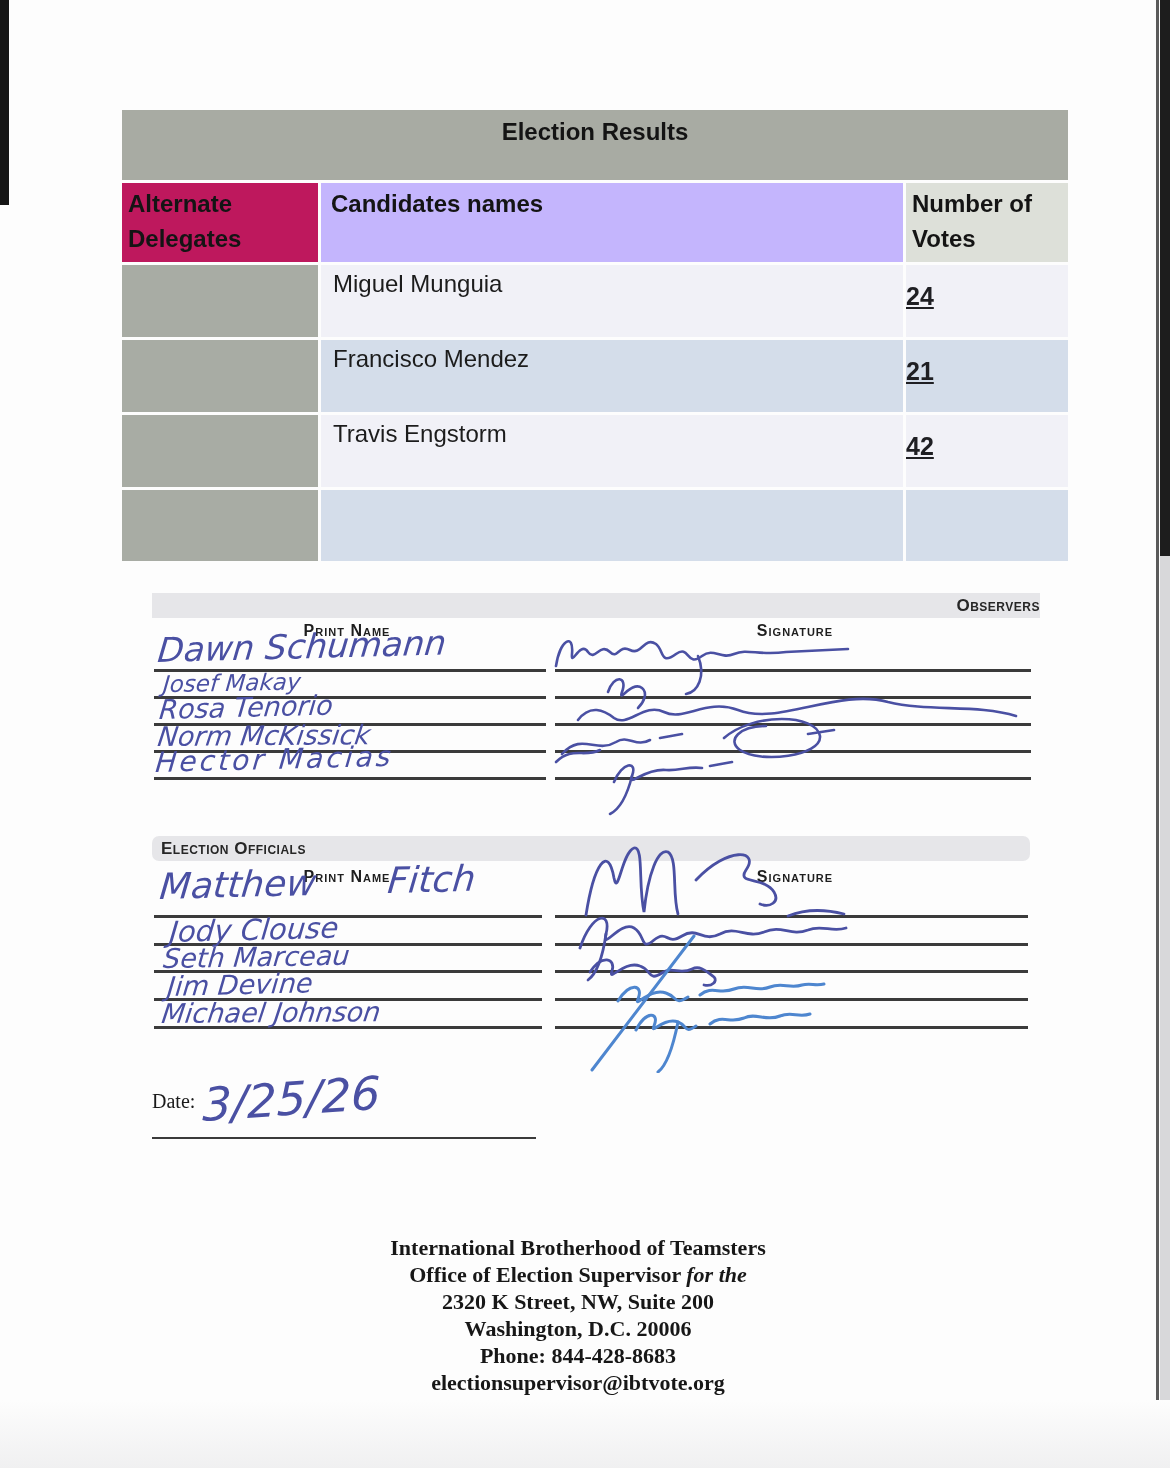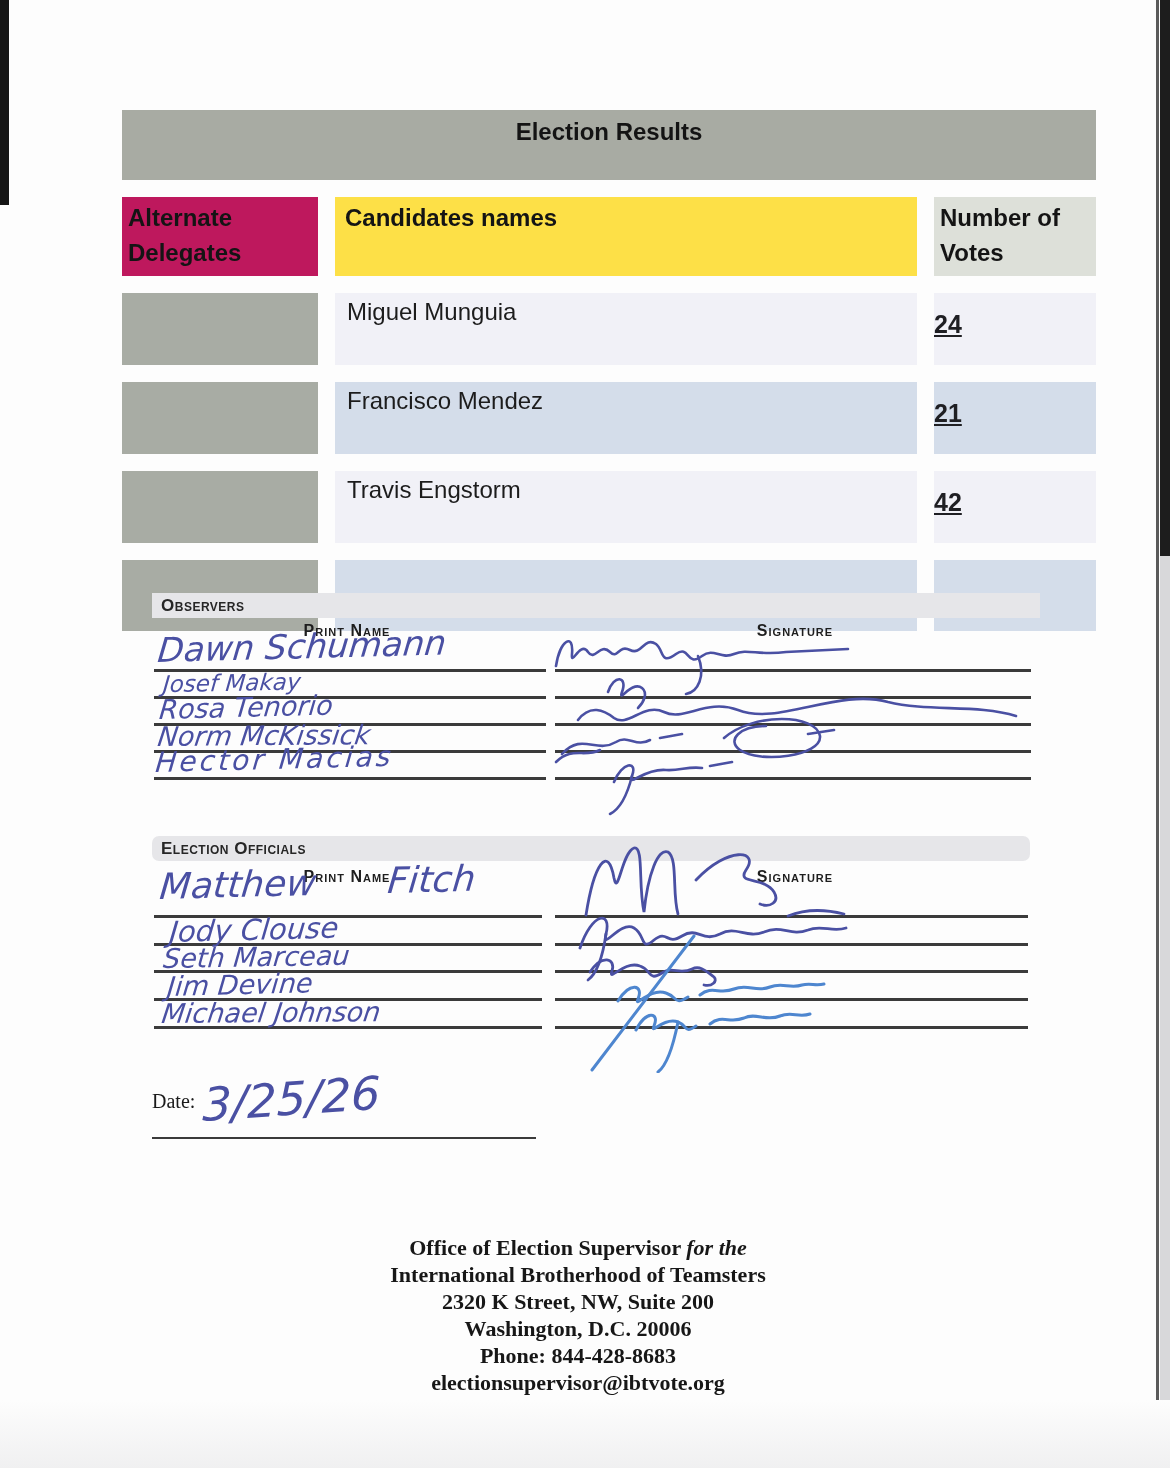--- a/index.html
+++ b/index.html
@@ -17,31 +17,31 @@
   .edge-right-line{left:1156px;top:0;width:3px;height:1468px;background:#5a5a5a;}
   .page-bottom-shade{left:0;top:1400px;width:1170px;height:68px;
     background:linear-gradient(#fdfdfd,#f0f0f1);}
 
   
   .results-table{
     left:122px;top:110px;width:946px;
     display:grid;
     grid-template-columns:196px 582px 162px;
     grid-template-rows:70px 79px 72px 72px 72px 71px;
-    gap:17px;
+    gap:3px;
   }
   .t-title{
     grid-column:1/4;background:#a8aba3;
     text-align:center;font-weight:bold;font-size:24px;color:#141414;
     padding-top:8px;box-sizing:border-box;
   }
   .t-h{font-weight:bold;font-size:24px;color:#141414;line-height:1.45;
     padding:4px 6px 0 6px;box-sizing:border-box;}
   .t-h-left{background:#be185d;}
-  .t-h-cand{background:#fde047;padding-left:10px;}
+  .t-h-cand{background:#c4b5fd;padding-left:10px;}
   .t-h-votes{background:#dde0d9;}
   .t-spacer{background:#a8aca4;}
   .t-cand{font-size:24px;color:#1c1c1c;padding:5px 0 0 12px;box-sizing:border-box;}
   .t-votes{font-weight:bold;font-size:25px;color:#1f1f23;text-align:left;
     padding-top:17px;box-sizing:border-box;text-decoration:underline;}
   .bg-light{background:#f1f1f7;}
   .bg-blue{background:#d4ddea;}
 
   
   .section-banner{height:25px;background:#e6e6e9;color:#262626;
@@ -93,21 +93,21 @@
 
   <div class="t-spacer"></div>
   <div class="t-cand bg-light">Travis Engstorm</div>
   <div class="t-votes bg-light">42</div>
 
   <div class="t-spacer"></div>
   <div class="t-cand bg-blue"></div>
   <div class="t-votes bg-blue"></div>
 </div>
 
-<div class="abs section-banner" style="left:152px;top:593px;width:888px;">Observers</div>
+<div class="abs section-banner" style="left:152px;top:593px;width:888px;text-align:right;">Observers</div>
 <div class="abs col-label" style="left:152px;top:622px;width:390px;">Print Name</div>
 <div class="abs col-label" style="left:555px;top:622px;width:480px;">Signature</div>
 
 <div class="abs sig-line" style="left:154px;top:669px;width:392px;"></div>
 <div class="abs sig-line" style="left:555px;top:669px;width:476px;"></div>
 <div class="abs sig-line" style="left:154px;top:696px;width:392px;"></div>
 <div class="abs sig-line" style="left:555px;top:696px;width:476px;"></div>
 <div class="abs sig-line" style="left:154px;top:723px;width:392px;"></div>
 <div class="abs sig-line" style="left:555px;top:723px;width:476px;"></div>
 <div class="abs sig-line" style="left:154px;top:750px;width:392px;"></div>
@@ -171,22 +171,22 @@
     <path d="M88,192 C98,172 112,174 106,188 C102,198 116,178 130,184 C140,188 136,196 148,188 M162,186 C174,176 182,186 196,180 C208,174 218,184 232,178 C244,173 250,180 262,176"></path>
     <path d="M130,184 C124,214 118,228 110,234"></path>
   </g>
 </svg>
 
 <div class="abs date-label" style="left:152px;top:1090px;">Date:</div>
 <div class="abs hw" style="left:202px;top:1078px;font-size:46px;transform:skewX(-5deg) rotate(-4deg);">3/25/26</div>
 <div class="abs sig-line" style="left:152px;top:1137px;width:384px;height:2px;"></div>
 
 <div class="abs footer-block">
+  <div>International Brotherhood of Teamsters</div>
   <div>
     <span>Office of Election Supervisor</span>
     <span class="it">for the</span>
   </div>
-  <div>International Brotherhood of Teamsters</div>
   <div>2320 K Street, NW, Suite 200</div>
   <div>Washington, D.C. 20006</div>
   <div>Phone: 844-428-8683</div>
   <div>electionsupervisor@ibtvote.org</div>
 </div>
 
 </body></html>

